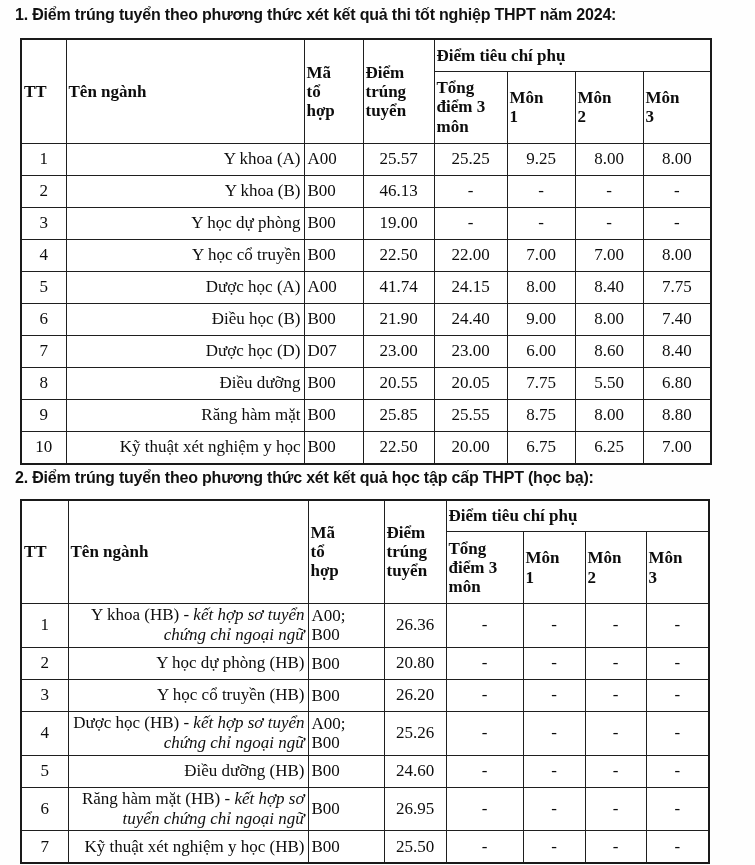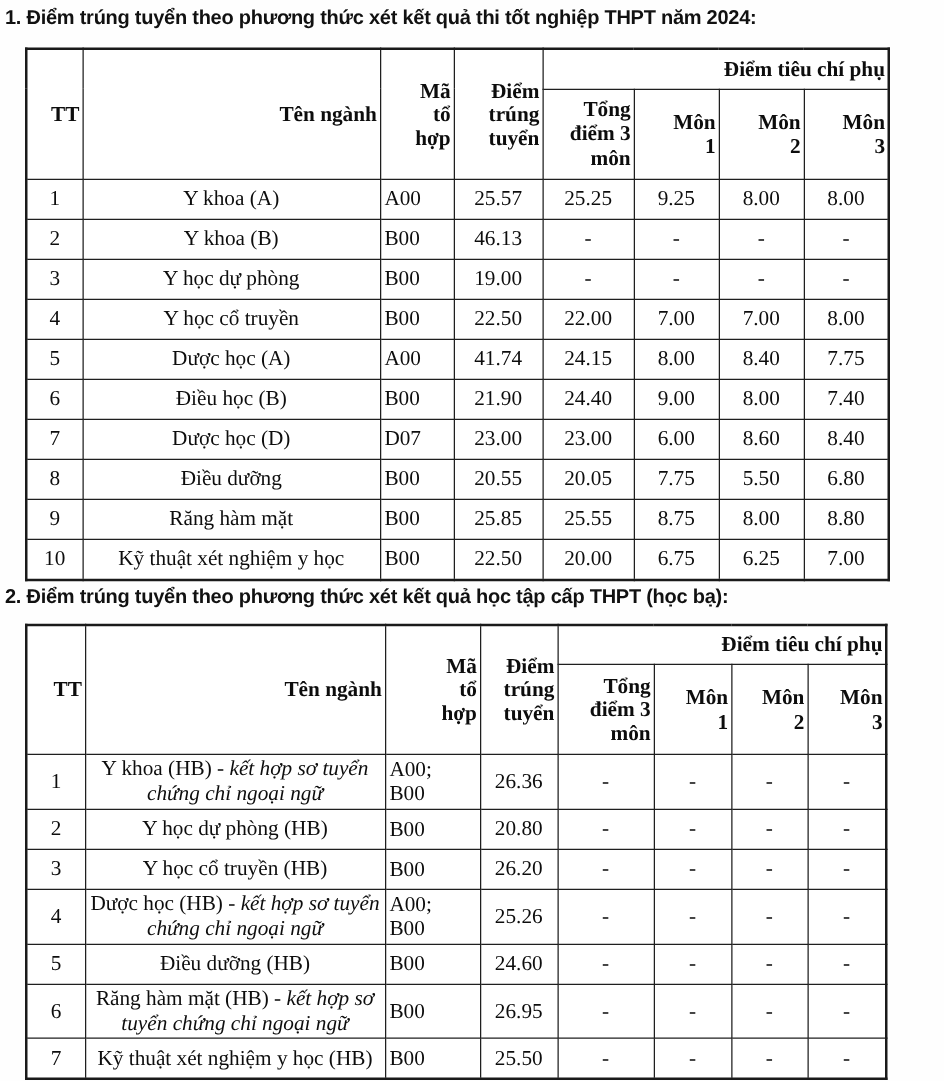--- a/index.html
+++ b/index.html
@@ -16,21 +16,21 @@
     font-family: "Liberation Serif", serif;
     overflow: hidden;
   }
   .section-heading {
     font-family: "Liberation Sans", sans-serif;
     font-weight: bold;
     font-size: 16px;
     letter-spacing: -0.2px;
     color: #111;
     margin: 0;
-    padding-left: 4px;
+    padding-left: 15px;
   }
   .heading-1 { padding-top: 6px; }
   .heading-2 { padding-top: 0; margin-top: 4px; }
 
   table.score-table {
     border-collapse: collapse;
     table-layout: fixed;
     margin-left: 20px;
     border: 2px solid #1a1a1a;
     background: #fff;
@@ -40,33 +40,33 @@
 
   .score-table th, .score-table td {
     border: 1px solid #1f1f1f;
     font-size: 17px;
     color: #0d0d0d;
     overflow: hidden;
     padding: 1px 3px;
   }
   .score-table th {
     font-weight: bold;
-    text-align: right;
+    text-align: left;
     vertical-align: middle;
     white-space: pre-line;
     line-height: 1.12;
     padding: 2px 2px;
   }
   tr.h-row-1 { height: 32px; }
   tr.h-row-2 { height: 72px; }
 
   .score-table td { height: 29px; }
 
   .c-tt   { text-align: center; vertical-align: middle; }
-  .c-name { text-align: center; vertical-align: middle; padding-left: 7px; padding-right: 4px; line-height: 1.2; }
+  .c-name { text-align: right; vertical-align: middle; padding-left: 7px; padding-right: 4px; line-height: 1.2; }
   .c-code { text-align: left; vertical-align: middle; white-space: pre-line; line-height: 1.15; }
   .c-num  { text-align: center; vertical-align: middle; }
   .it     { font-style: italic; }
 </style>
 </head>
 <body>
 
 <div class="page">
 
   <p class="section-heading heading-1">1. Điểm trúng tuyển theo phương thức xét kết quả thi tốt nghiệp THPT năm 2024:</p>

